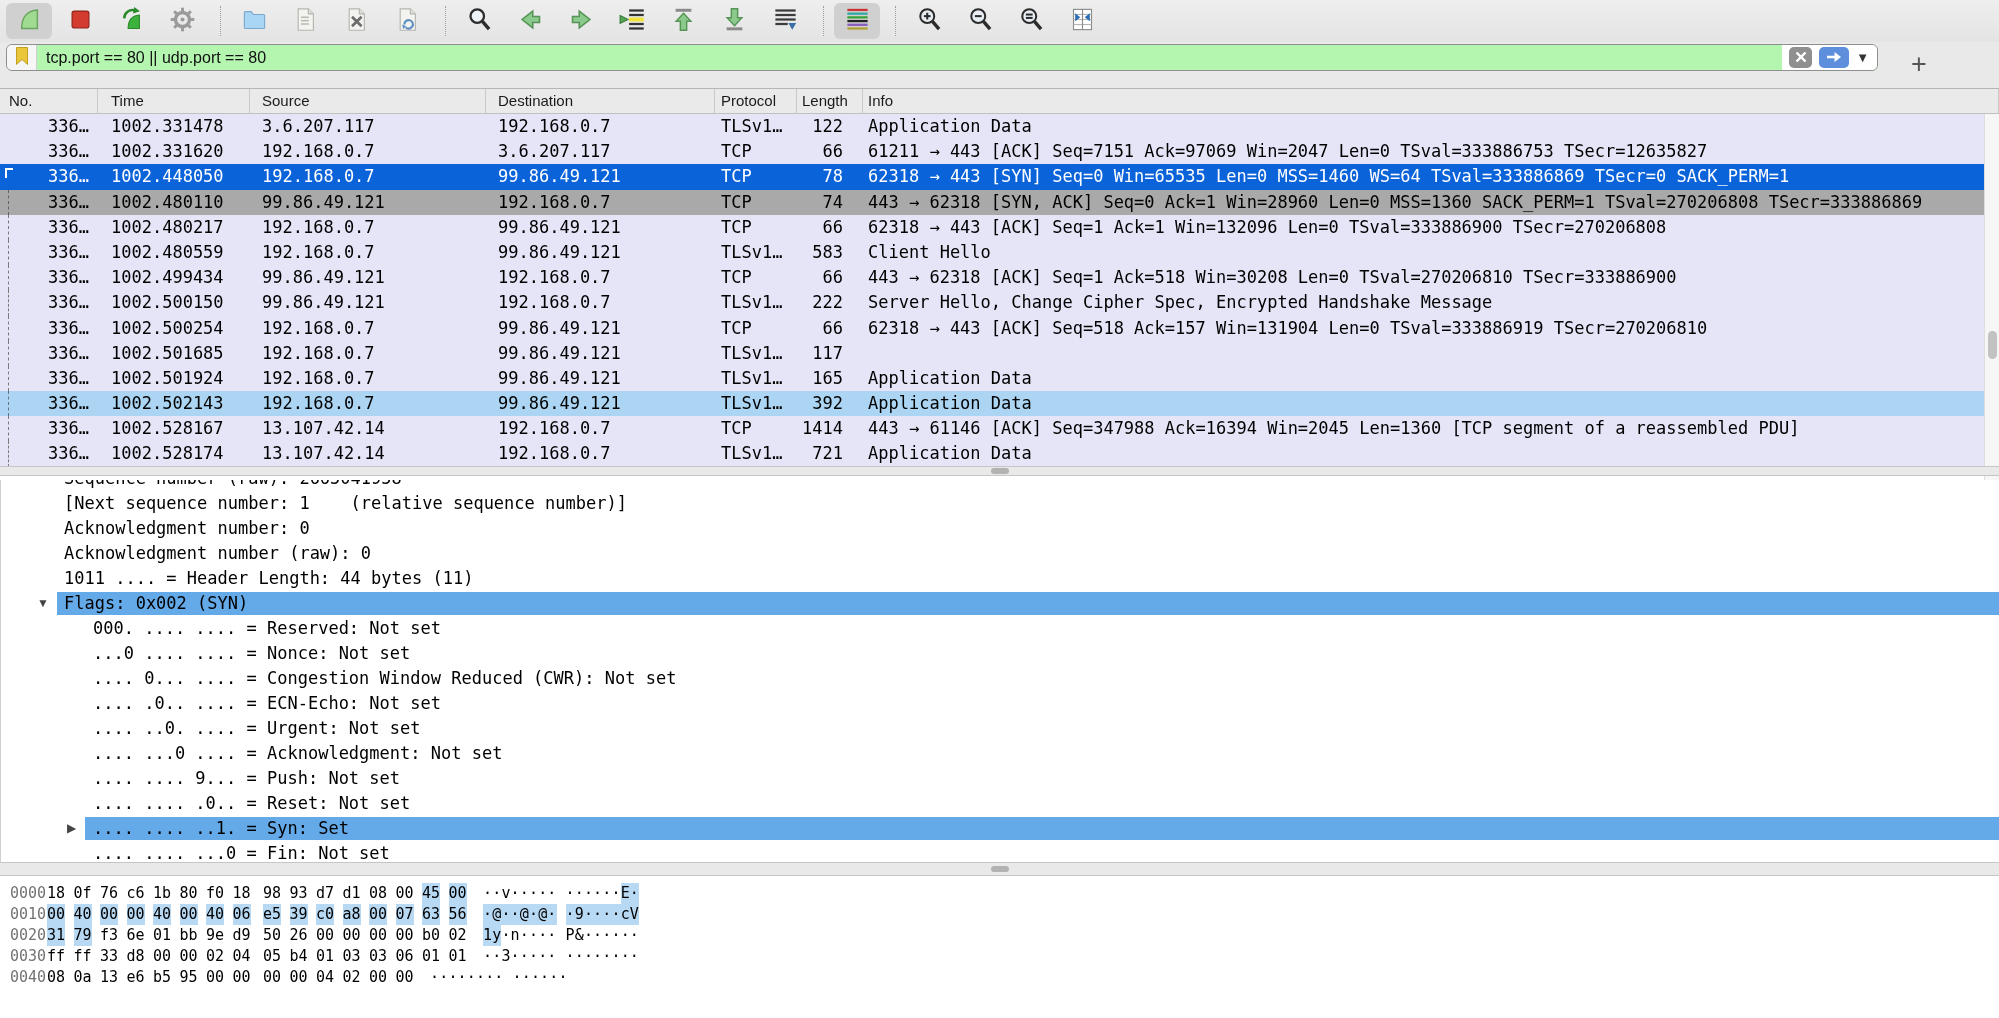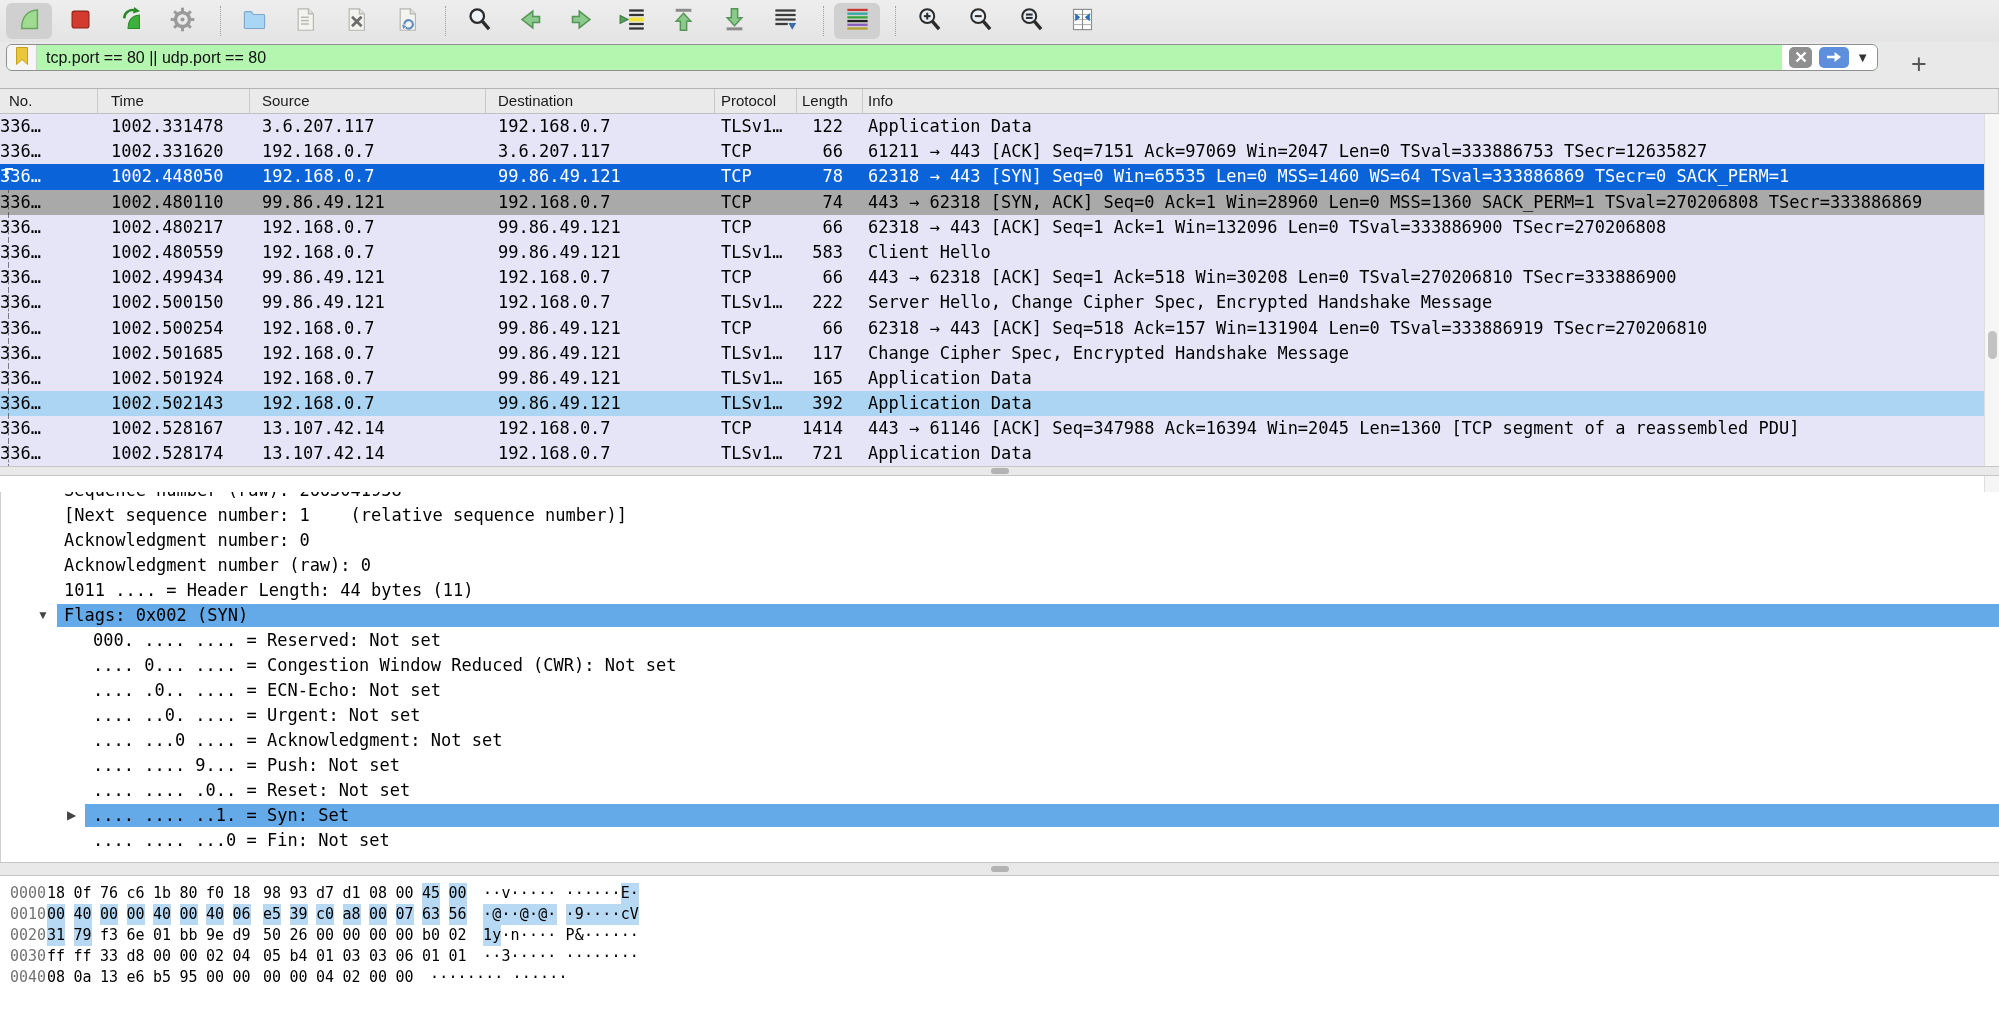--- a/index.html
+++ b/index.html
@@ -40,21 +40,21 @@
 .plist { position:absolute; left:0; top:88px; width:1999px; height:438px;
   background:#fff; border-top:1px solid #b5b5b5; font-size:17px;
   font-family:"DejaVu Sans Mono", monospace; }
 .phead { display:flex; height:25px; line-height:24px; background:#eaeaea;
   border-bottom:1px solid #c0c0c0; font-family:"Liberation Sans", sans-serif;
   font-size:15px; color:#1a1a1a; }
 .hc { border-right:1px solid #c9c9c9; overflow:hidden; white-space:nowrap; }
 .pbody { position:relative; height:353px; overflow:hidden; }
 .prow { display:flex; height:25.2px; line-height:25px; white-space:pre; position:relative; }
 .pc { overflow:hidden; white-space:pre; flex:none; }
-.pc-0 { width:98px;  text-align:left; padding-right:9px; }
+.pc-0 { width:98px;  text-align:right; padding-right:9px; }
 .pc-1 { width:152px; padding-left:13px; }
 .pc-2 { width:236px; padding-left:12px; }
 .pc-3 { width:229px; padding-left:12px; }
 .pc-4 { width:82px;  padding-left:6px; }
 .pc-5 { width:66px;  text-align:right; padding-right:20px; }
 .pc-6 { flex:1 1 auto; padding-left:5px; }
 .st-lavender  { background:var(--rowdef,#e6e5f8); color:#000; }
 .st-selected  { background:var(--rowsel,#0b63da); color:#fff; }
 .st-gray      { background:var(--rowgray,#a9a9a9); color:#000; }
 .st-lightblue { background:var(--rowrel,#abd5f2); color:#000; }
@@ -66,21 +66,21 @@
   background:#f6f6f6; border-left:1px solid #dedede; }
 .vthumb { position:absolute; left:3px; width:9px; border-radius:5px; background:#c2c2c2; }
 
 
 .splitter { position:absolute; left:0; width:1999px; background:#e9e9e9;
   display:flex; align-items:center; justify-content:center;
   border-top:1px solid #c6c6c6; border-bottom:1px solid #c6c6c6; }
 .sdot { width:18px; height:6px; border-radius:3px; background:#b3b3b3; }
 
 
-.details { position:absolute; left:0; top:492px; width:1999px; height:386px;
+.details { position:absolute; left:0; top:480px; width:1999px; height:386px;
   background:#fff; overflow:hidden; font-family:"DejaVu Sans Mono", monospace;
   font-size:17px; color:#000; border-left:1px solid #cfcfcf; }
 .dline { position:relative; height:25px; line-height:25px; white-space:pre; }
 .dline.cut { margin-top:-14px; }
 .dband { position:absolute; top:1px; bottom:1px; right:0;
   background:var(--dethl,#64aae8); }
 .ind1 .dband { left:56px; } .ind2 .dband { left:84px; }
 .dexp { position:absolute; top:0; font-size:12px; color:#444; z-index:2;
   font-family:"Liberation Sans", sans-serif; }
 .ind1 .dexp { left:36px; } .ind2 .dexp { left:66px; }
@@ -324,21 +324,21 @@
     <div class="pbody">
         <div class="prow st-lavender"><span class="pc pc-0">336…</span><span class="pc pc-1">1002.331478</span><span class="pc pc-2">3.6.207.117</span><span class="pc pc-3">192.168.0.7</span><span class="pc pc-4">TLSv1…</span><span class="pc pc-5">122</span><span class="pc pc-6">Application Data</span></div>
         <div class="prow st-lavender"><span class="pc pc-0">336…</span><span class="pc pc-1">1002.331620</span><span class="pc pc-2">192.168.0.7</span><span class="pc pc-3">3.6.207.117</span><span class="pc pc-4">TCP</span><span class="pc pc-5">66</span><span class="pc pc-6">61211 → 443 [ACK] Seq=7151 Ack=97069 Win=2047 Len=0 TSval=333886753 TSecr=12635827</span></div>
         <div class="prow st-selected"><span class="mark-bracket"></span><span class="pc pc-0">336…</span><span class="pc pc-1">1002.448050</span><span class="pc pc-2">192.168.0.7</span><span class="pc pc-3">99.86.49.121</span><span class="pc pc-4">TCP</span><span class="pc pc-5">78</span><span class="pc pc-6">62318 → 443 [SYN] Seq=0 Win=65535 Len=0 MSS=1460 WS=64 TSval=333886869 TSecr=0 SACK_PERM=1</span></div>
         <div class="prow st-gray"><span class="mark-dash"></span><span class="pc pc-0">336…</span><span class="pc pc-1">1002.480110</span><span class="pc pc-2">99.86.49.121</span><span class="pc pc-3">192.168.0.7</span><span class="pc pc-4">TCP</span><span class="pc pc-5">74</span><span class="pc pc-6">443 → 62318 [SYN, ACK] Seq=0 Ack=1 Win=28960 Len=0 MSS=1360 SACK_PERM=1 TSval=270206808 TSecr=333886869</span></div>
         <div class="prow st-lavender"><span class="mark-dash"></span><span class="pc pc-0">336…</span><span class="pc pc-1">1002.480217</span><span class="pc pc-2">192.168.0.7</span><span class="pc pc-3">99.86.49.121</span><span class="pc pc-4">TCP</span><span class="pc pc-5">66</span><span class="pc pc-6">62318 → 443 [ACK] Seq=1 Ack=1 Win=132096 Len=0 TSval=333886900 TSecr=270206808</span></div>
         <div class="prow st-lavender"><span class="mark-dash"></span><span class="pc pc-0">336…</span><span class="pc pc-1">1002.480559</span><span class="pc pc-2">192.168.0.7</span><span class="pc pc-3">99.86.49.121</span><span class="pc pc-4">TLSv1…</span><span class="pc pc-5">583</span><span class="pc pc-6">Client Hello</span></div>
         <div class="prow st-lavender"><span class="mark-dash"></span><span class="pc pc-0">336…</span><span class="pc pc-1">1002.499434</span><span class="pc pc-2">99.86.49.121</span><span class="pc pc-3">192.168.0.7</span><span class="pc pc-4">TCP</span><span class="pc pc-5">66</span><span class="pc pc-6">443 → 62318 [ACK] Seq=1 Ack=518 Win=30208 Len=0 TSval=270206810 TSecr=333886900</span></div>
         <div class="prow st-lavender"><span class="mark-dash"></span><span class="pc pc-0">336…</span><span class="pc pc-1">1002.500150</span><span class="pc pc-2">99.86.49.121</span><span class="pc pc-3">192.168.0.7</span><span class="pc pc-4">TLSv1…</span><span class="pc pc-5">222</span><span class="pc pc-6">Server Hello, Change Cipher Spec, Encrypted Handshake Message</span></div>
         <div class="prow st-lavender"><span class="mark-dash"></span><span class="pc pc-0">336…</span><span class="pc pc-1">1002.500254</span><span class="pc pc-2">192.168.0.7</span><span class="pc pc-3">99.86.49.121</span><span class="pc pc-4">TCP</span><span class="pc pc-5">66</span><span class="pc pc-6">62318 → 443 [ACK] Seq=518 Ack=157 Win=131904 Len=0 TSval=333886919 TSecr=270206810</span></div>
-        <div class="prow st-lavender"><span class="mark-dash"></span><span class="pc pc-0">336…</span><span class="pc pc-1">1002.501685</span><span class="pc pc-2">192.168.0.7</span><span class="pc pc-3">99.86.49.121</span><span class="pc pc-4">TLSv1…</span><span class="pc pc-5">117</span><span class="pc pc-6">Change Cipher Spec, Encrypted Handshake Message</span></div>
+        <div class="prow st-lavender"><span class="mark-dash"></span><span class="pc pc-0">336…</span><span class="pc pc-1">1002.501685</span><span class="pc pc-2">192.168.0.7</span><span class="pc pc-3">99.86.49.121</span><span class="pc pc-4">TLSv1…</span><span class="pc pc-5">117</span></div>
         <div class="prow st-lavender"><span class="mark-dash"></span><span class="pc pc-0">336…</span><span class="pc pc-1">1002.501924</span><span class="pc pc-2">192.168.0.7</span><span class="pc pc-3">99.86.49.121</span><span class="pc pc-4">TLSv1…</span><span class="pc pc-5">165</span><span class="pc pc-6">Application Data</span></div>
         <div class="prow st-lightblue"><span class="mark-dash"></span><span class="pc pc-0">336…</span><span class="pc pc-1">1002.502143</span><span class="pc pc-2">192.168.0.7</span><span class="pc pc-3">99.86.49.121</span><span class="pc pc-4">TLSv1…</span><span class="pc pc-5">392</span><span class="pc pc-6">Application Data</span></div>
         <div class="prow st-lavender"><span class="mark-dash"></span><span class="pc pc-0">336…</span><span class="pc pc-1">1002.528167</span><span class="pc pc-2">13.107.42.14</span><span class="pc pc-3">192.168.0.7</span><span class="pc pc-4">TCP</span><span class="pc pc-5">1414</span><span class="pc pc-6">443 → 61146 [ACK] Seq=347988 Ack=16394 Win=2045 Len=1360 [TCP segment of a reassembled PDU]</span></div>
         <div class="prow st-lavender"><span class="mark-dash"></span><span class="pc pc-0">336…</span><span class="pc pc-1">1002.528174</span><span class="pc pc-2">13.107.42.14</span><span class="pc pc-3">192.168.0.7</span><span class="pc pc-4">TLSv1…</span><span class="pc pc-5">721</span><span class="pc pc-6">Application Data</span></div>
       </div>
     <div class="vscroll">
       <div class="vthumb" style="top:217px;height:28px;"></div>
     </div>
   </div>
 
@@ -348,20 +348,21 @@
 
   <div class="details">
     <div>
         <div class="dline ind1 cut"><span class="dtext">Sequence number (raw): 2665041958</span></div>
         <div class="dline ind1"><span class="dtext">[Next sequence number: 1    (relative sequence number)]</span></div>
         <div class="dline ind1"><span class="dtext">Acknowledgment number: 0</span></div>
         <div class="dline ind1"><span class="dtext">Acknowledgment number (raw): 0</span></div>
         <div class="dline ind1"><span class="dtext">1011 .... = Header Length: 44 bytes (11)</span></div>
         <div class="dline ind1"><span class="dband"></span><span class="dexp">▼</span><span class="dtext">Flags: 0x002 (SYN)</span></div>
         <div class="dline ind2"><span class="dtext">000. .... .... = Reserved: Not set</span></div>
+        <div class="dline ind2"><span class="dtext">...0 .... .... = Nonce: Not set</span></div>
         <div class="dline ind2"><span class="dtext">.... 0... .... = Congestion Window Reduced (CWR): Not set</span></div>
         <div class="dline ind2"><span class="dtext">.... .0.. .... = ECN-Echo: Not set</span></div>
         <div class="dline ind2"><span class="dtext">.... ..0. .... = Urgent: Not set</span></div>
         <div class="dline ind2"><span class="dtext">.... ...0 .... = Acknowledgment: Not set</span></div>
         <div class="dline ind2"><span class="dtext">.... .... 9... = Push: Not set</span></div>
         <div class="dline ind2"><span class="dtext">.... .... .0.. = Reset: Not set</span></div>
         <div class="dline ind2"><span class="dband"></span><span class="dexp">▶</span><span class="dtext">.... .... ..1. = Syn: Set</span></div>
         <div class="dline ind2"><span class="dtext">.... .... ...0 = Fin: Not set</span></div>
       </div>
   </div>

